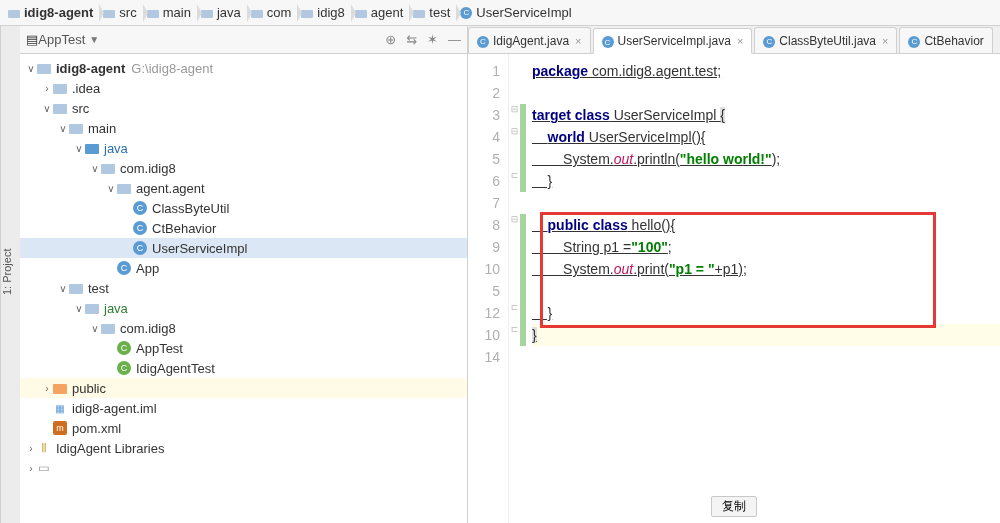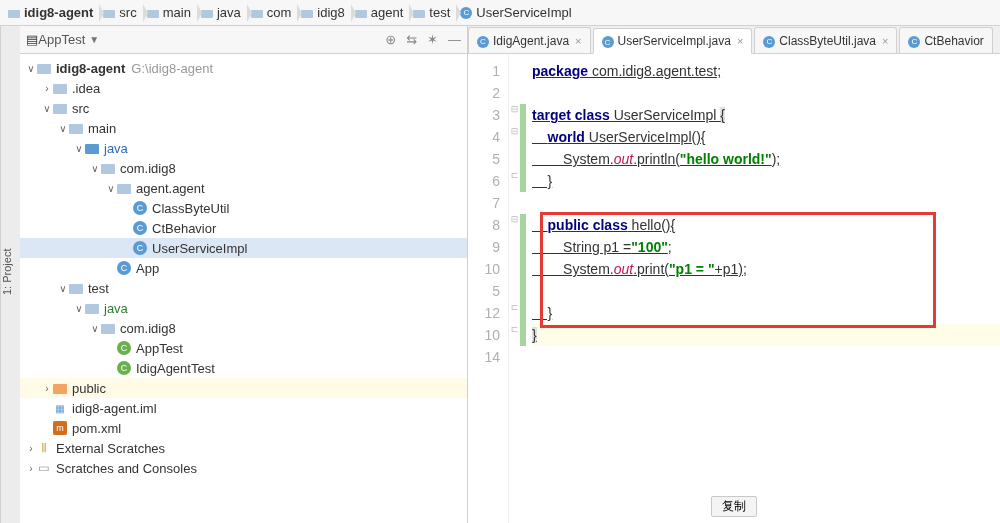--- a/index.html
+++ b/index.html
@@ -310,26 +310,25 @@
         </div>
       <div class="node" style="padding-left:32px">
           <span class="icon">
             <span class="m-icon">m</span>
           </span>
           <span>pom.xml</span>
         </div>
       <div class="node" style="padding-left:6px">
           <span class="arrow">›</span>
           <span class="icon lib-icon">⫴</span>
-          <span>External Scratches</span>
+          <span>IdigAgent Libraries</span>
         </div>
       <div class="node" style="padding-left:6px">
           <span class="arrow">›</span>
           <span class="icon scratch-icon">▭</span>
-          <span>Scratches and Consoles</span>
         </div>
     </div>
   </div>
 
   <div class="right-panel">
     <div class="tabs" id="tabs">
         <div class="tab">
           <span class="icon"><span class="class-icon" style="width:12px;height:12px;font-size:8px">C</span></span>
           <span>IdigAgent.java</span>
           <span class="close">×</span>

